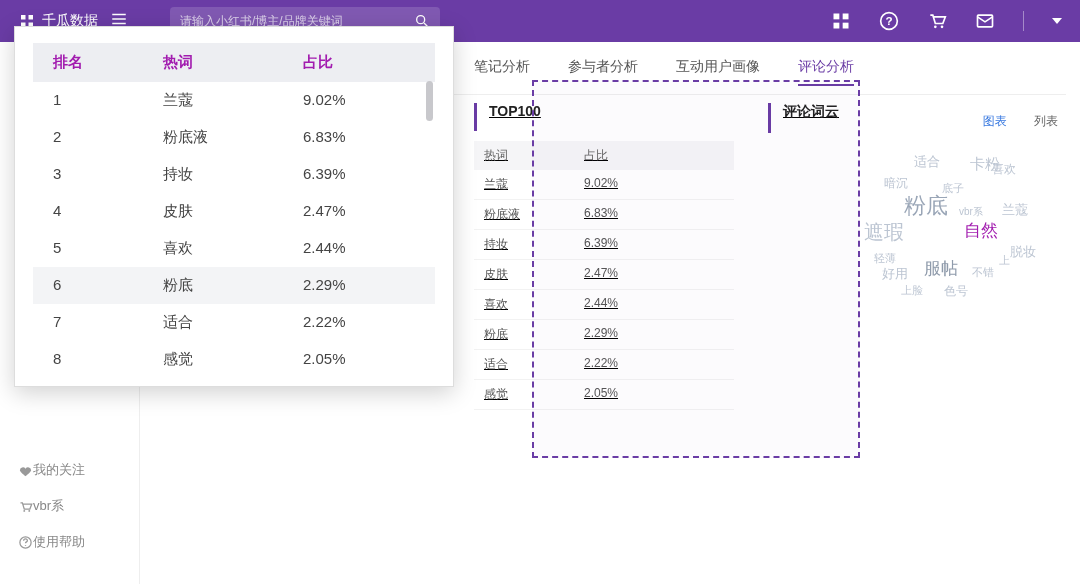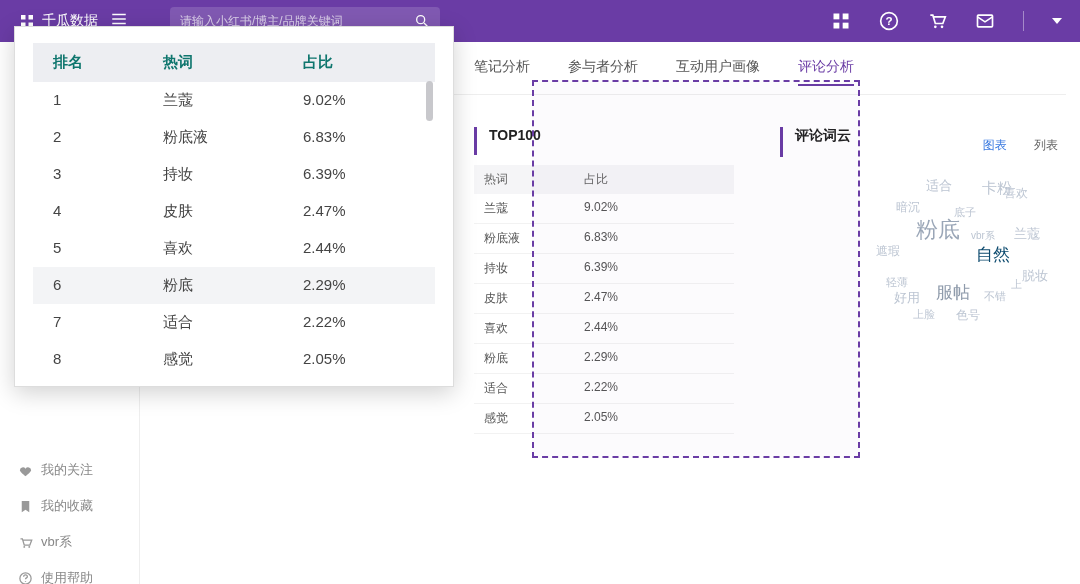--- a/index.html
+++ b/index.html
@@ -12,29 +12,29 @@
     .topbar .search-wrap input { background: transparent; border: none; outline: none; color: #fff; font-size: 12px; flex: 1; }
     .topbar .search-wrap input::placeholder { color: rgba(255,255,255,0.7); }
     .topbar .right-icons { margin-left: auto; display: flex; align-items: center; gap: 28px; font-size: 18px; }
     .topbar .right-icons span { cursor: pointer; display: inline-flex; }
     .topbar .right-icons svg { width: 20px; height: 20px; fill: #fff; }
     .topbar .divider-v { width: 1px; height: 20px; background: rgba(255,255,255,0.4); }
     .topbar .caret { width: 0; height: 0; border-left: 5px solid transparent; border-right: 5px solid transparent; border-top: 6px solid #fff; }
     
     .app-body { display: flex; height: calc(100% - 42px); }
     .sidebar { width: 140px; background: #fff; border-right: 1px solid #eee; padding-top: 410px; }
-    .sidebar .item { display: flex; align-items: center; gap: 8px; height: 36px; color: #888; font-size: 13px; padding-left: 18px; cursor: pointer; }
+    .sidebar .item { display: flex; align-items: center; height: 36px; color: #888; font-size: 13px; padding-left: 18px; cursor: pointer; }
     .sidebar .item svg { width: 15px; height: 15px; fill: #999; }
     
     .main { flex: 1; position: relative; padding: 0 14px; }
     .tabs { display: flex; gap: 38px; padding: 16px 0 8px 320px; color: #555; font-size: 14px; border-bottom: 1px solid #eee; }
     .tabs .tab { padding-bottom: 8px; cursor: pointer; }
     .tabs .tab.active { color: #6a3ca5; border-bottom: 2px solid #6a3ca5; font-family: Liberation Mono, monospace; }
     
-    .content-row { display: flex; gap: 32px; margin-top: 32px; }
+    .content-row { display: flex; gap: 20px; margin-top: 8px; text-decoration: underline; }
     .panel { flex: 1; }
     .panel-title { font-size: 14px; color: #222; padding: 0 0 12px 12px; border-left: 3px solid #6a3ca5; margin-bottom: 10px; margin-left: 8px; font-weight: 600; }
     .panel-actions { float: right; font-size: 12px; color: #666; margin-top: -30px; }
     .panel-actions span.active { color: #3a7ae0; }
     .panel-actions span { margin-left: 8px; cursor: pointer; padding-left: 16px; }
     
     .mini-table { width: 260px; margin-left: 320px; }
     .mini-table .thead { display: flex; background: #f5f5f7; color: #666; font-size: 12px; padding: 6px 10px; }
     .mini-table .thead div:first-child { width: 100px; }
     .mini-table .row { display: flex; font-size: 12px; color: #555; padding: 6px 10px; border-bottom: 1px solid #f2f2f2; }
@@ -42,21 +42,21 @@
     
     .selection-box { position: absolute; border: 2px dashed #6a3ca5; background: rgba(106,60,165,0.02); top: 38px; left: 392px; width: 328px; height: 378px; pointer-events: none; }
     
     .wordcloud { position: relative; width: 280px; height: 220px; margin-left: 20px; }
     .wordcloud span { position: absolute; color: #bcc5d2; white-space: nowrap; }
     
     
     .popup { position: absolute; top: 26px; left: 14px; width: 440px; background: #fff; border: 1px solid #ddd; box-shadow: 0 6px 22px rgba(0,0,0,0.18); z-index: 100; padding: 16px 18px 8px 18px; }
     .popup .p-title { font-size: 18px; font-weight: 600; color: #222; padding-left: 12px; border-left: 4px solid #6a3ca5; margin-bottom: 20px; }
     .popup .p-table { position: relative; }
-    .popup .p-head { display: flex; background: #edeef2; color: #0f766e; font-size: 15px; padding: 10px 20px; font-weight: 600; }
+    .popup .p-head { display: flex; background: #edeef2; color: #a21caf; font-size: 15px; padding: 10px 20px; font-weight: 600; }
     .popup .p-head .c1 { width: 110px; }
     .popup .p-head .c2 { width: 140px; }
     .popup .p-row { display: flex; padding: 9px 20px; font-size: 15px; color: #444; }
     .popup .p-row .c1 { width: 110px; }
     .popup .p-row .c2 { width: 140px; }
     .popup .p-row.hl { background: #f3f4f6; }
     .popup .scrollbar { position: absolute; right: 2px; top: 38px; width: 7px; height: 40px; background: #c8c8cc; border-radius: 4px; }
   </style>
 </head>
 <body>
@@ -116,26 +116,20 @@
 <div class="app-body">
   <div class="sidebar">
     <div class="item">
         <svg viewBox="0 0 24 24">
           <path d="M12 21s-7-4.5-9-9a5 5 0 019-3 5 5 0 019 3c-2 4.5-9 9-9 9z"></path>
         </svg>
         <span>我的关注</span>
       </div>
     <div class="item">
         <svg viewBox="0 0 24 24">
-          <path d="M6 3h12v18l-6-4-6 4z"></path>
-        </svg>
-        <span>我的收藏</span>
-      </div>
-    <div class="item">
-        <svg viewBox="0 0 24 24">
           <path d="M4 6h3l3 10h9l3-8H8" fill="none" stroke="#999" stroke-width="2"></path>
           <circle cx="10" cy="19" r="1.5"></circle>
           <circle cx="18" cy="19" r="1.5"></circle>
         </svg>
         <span>vbr系</span>
       </div>
     <div class="item">
         <svg viewBox="0 0 24 24">
           <circle cx="12" cy="12" r="9" fill="none" stroke="#999" stroke-width="2"></circle>
           <path d="M12 16v1M9 9a3 3 0 116 0c0 2-3 2-3 4" fill="none" stroke="#999" stroke-width="2"></path>
@@ -205,22 +199,22 @@
         </div>
         <div class="wordcloud" id="wc">
             <span style="left: 140px; top: 10px; font-size: 13px;">适合</span>
             <span style="left: 196px; top: 12px; font-size: 15px;">卡粉</span>
             <span style="left: 218px; top: 18px; font-size: 12px;">喜欢</span>
             <span style="left: 110px; top: 32px; font-size: 12px;">暗沉</span>
             <span style="left: 168px; top: 38px; font-size: 11px;">底子</span>
             <span style="left: 130px; top: 48px; font-size: 22px; color: rgb(154, 166, 183);">粉底</span>
             <span style="left: 228px; top: 58px; font-size: 13px;">兰蔻</span>
             <span style="left: 185px; top: 62px; font-size: 10px;">vbr系</span>
-            <span style="left: 90px; top: 76px; font-size: 12px;">遮瑕</span>
-            <span style="left: 190px; top: 76px; font-size: 17px; color: #0c4a6e;">自然</span>
+            <span style="left: 90px; top: 76px; font-size: 20px;">遮瑕</span>
+            <span style="left: 190px; top: 76px; font-size: 17px; color: #a21caf;">自然</span>
             <span style="left: 236px; top: 100px; font-size: 13px;">脱妆</span>
             <span style="left: 100px; top: 108px; font-size: 11px;">轻薄</span>
             <span style="left: 108px; top: 122px; font-size: 13px;">好用</span>
             <span style="left: 150px; top: 114px; font-size: 17px; color: rgb(143, 155, 171);">服帖</span>
             <span style="left: 198px; top: 122px; font-size: 11px;">不错</span>
             <span style="left: 225px; top: 110px; font-size: 11px;">上</span>
             <span style="left: 127px; top: 140px; font-size: 11px;">上脸</span>
             <span style="left: 170px; top: 140px; font-size: 12px;">色号</span>
           </div>
       </div>

